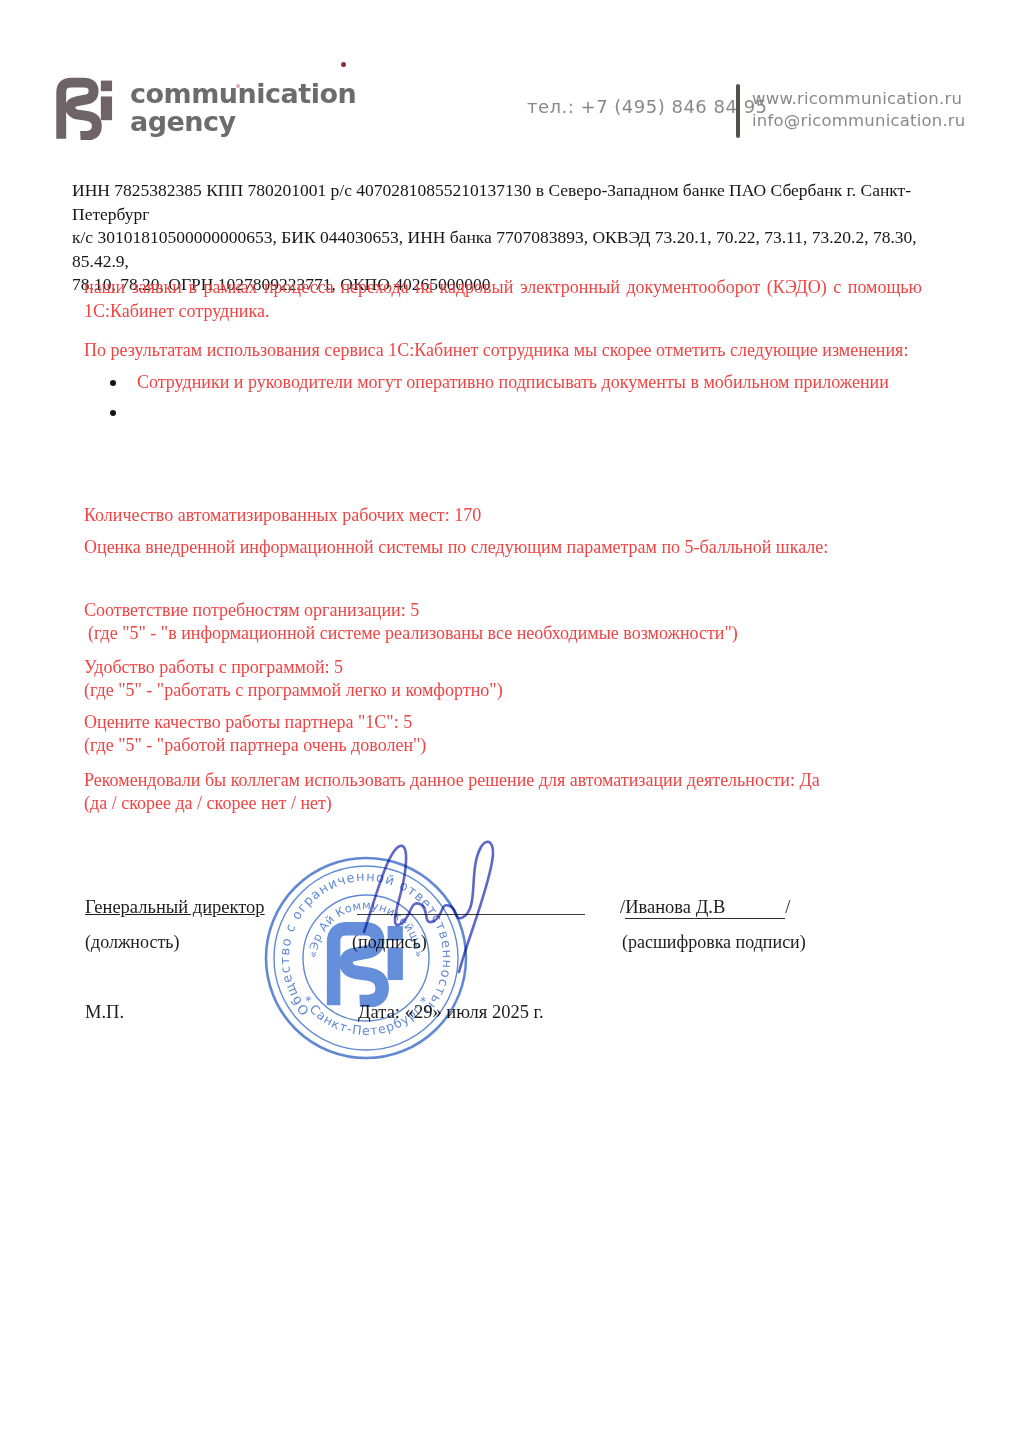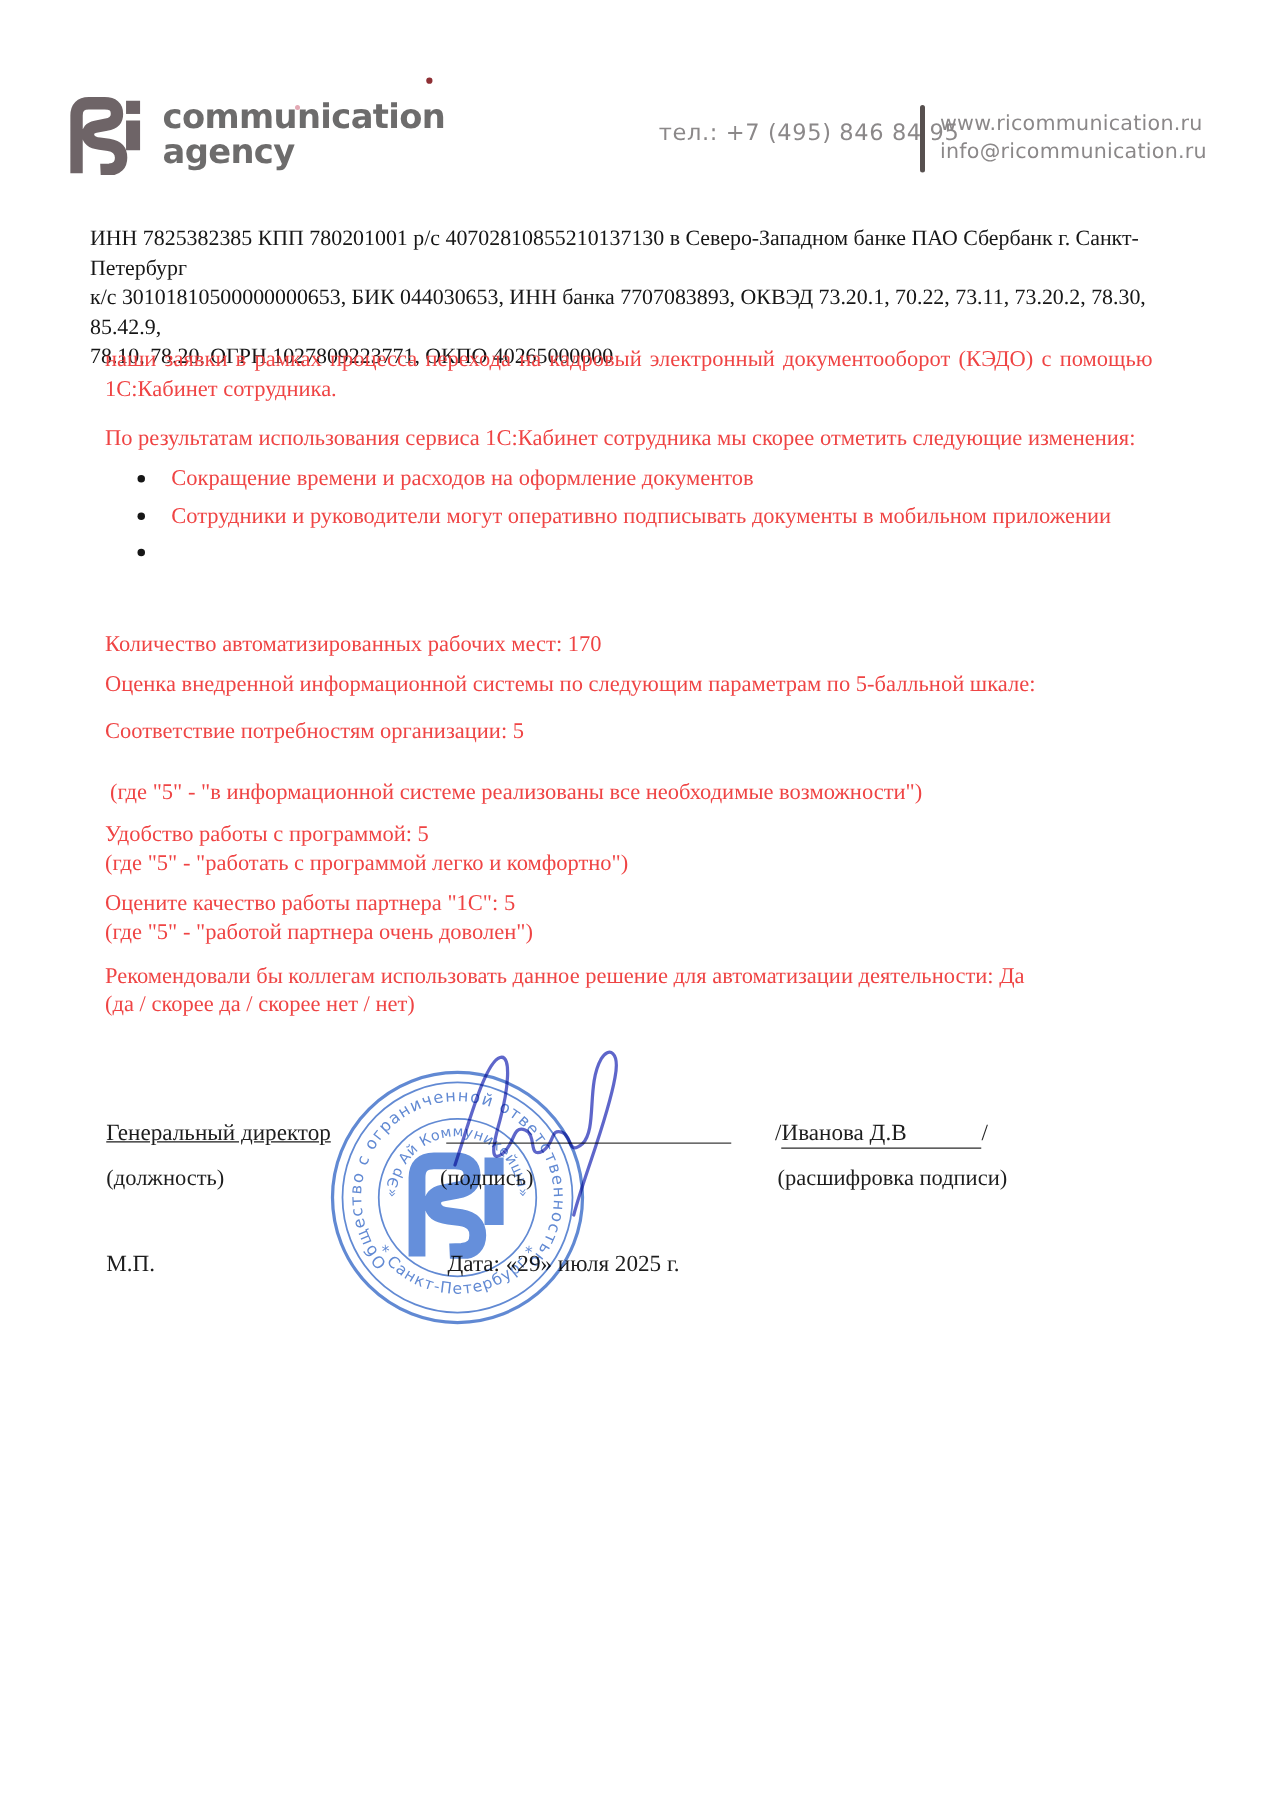--- a/index.html
+++ b/index.html
@@ -38,21 +38,21 @@
 
   
   .para{font-size:18px;line-height:23.5px;color:#ef4444;}
   .intro{left:84px;top:276px;width:838px;text-align:justify;}
   .results{left:84px;top:339px;width:870px;}
   .bullets{left:110px;top:371px;width:840px;}
   .bullet-row{display:flex;align-items:flex-start;margin-bottom:6px;}
   .bullet-dot{width:6px;height:6px;border-radius:50%;background:#161616;margin:9px 21px 0 0;flex:none;}
   .stats{left:84px;top:503px;width:870px;line-height:24px;}
   .rating-head{left:84px;top:536px;width:880px;}
-  .r-line1{left:84px;top:573px;width:880px;}
+  .r-line1{left:84px;top:599px;width:880px;}
   .r-note1{left:88px;top:622px;width:880px;}
   .r-line2{left:84px;top:656px;width:880px;}
   .r-note2{left:84px;top:679px;width:880px;}
   .r-line3{left:84px;top:711px;width:880px;}
   .r-note3{left:84px;top:734px;width:880px;}
   .rec-line{left:84px;top:769px;width:900px;}
   .rec-note{left:84px;top:792px;width:880px;}
 
   
   .sig-position{left:85px;top:897px;font-size:18.5px;text-decoration:underline;}
@@ -107,24 +107,20 @@
   <div>к/с 30101810500000000653, БИК 044030653, ИНН банка 7707083893, ОКВЭД 73.20.1, 70.22, 73.11, 73.20.2, 78.30, 85.42.9,</div>
   <div>78.10, 78.20, ОГРН 1027809223771, ОКПО 40265000000</div>
 </div>
 
 <div class="abs para intro">наши заявки в рамках процесса перехода на кадровый электронный документооборот (КЭДО) с помощью 1С:Кабинет сотрудника.</div>
 <div class="abs para results">По результатам использования сервиса 1С:Кабинет сотрудника мы скорее отметить следующие изменения:</div>
 
 <div class="abs para bullets">
   <div class="bullet-row">
     <span class="bullet-dot"></span>
-    <span>Сокращение времени и расходов на оформление документов</span>
-  </div>
-  <div class="bullet-row">
-    <span class="bullet-dot"></span>
     <span>Сотрудники и руководители могут оперативно подписывать документы в мобильном приложении</span>
   </div>
   <div class="bullet-row">
     <span class="bullet-dot"></span>
   </div>
 </div>
 
 <div class="abs para stats">
   <div>Количество автоматизированных рабочих мест: 170</div>
 </div>

